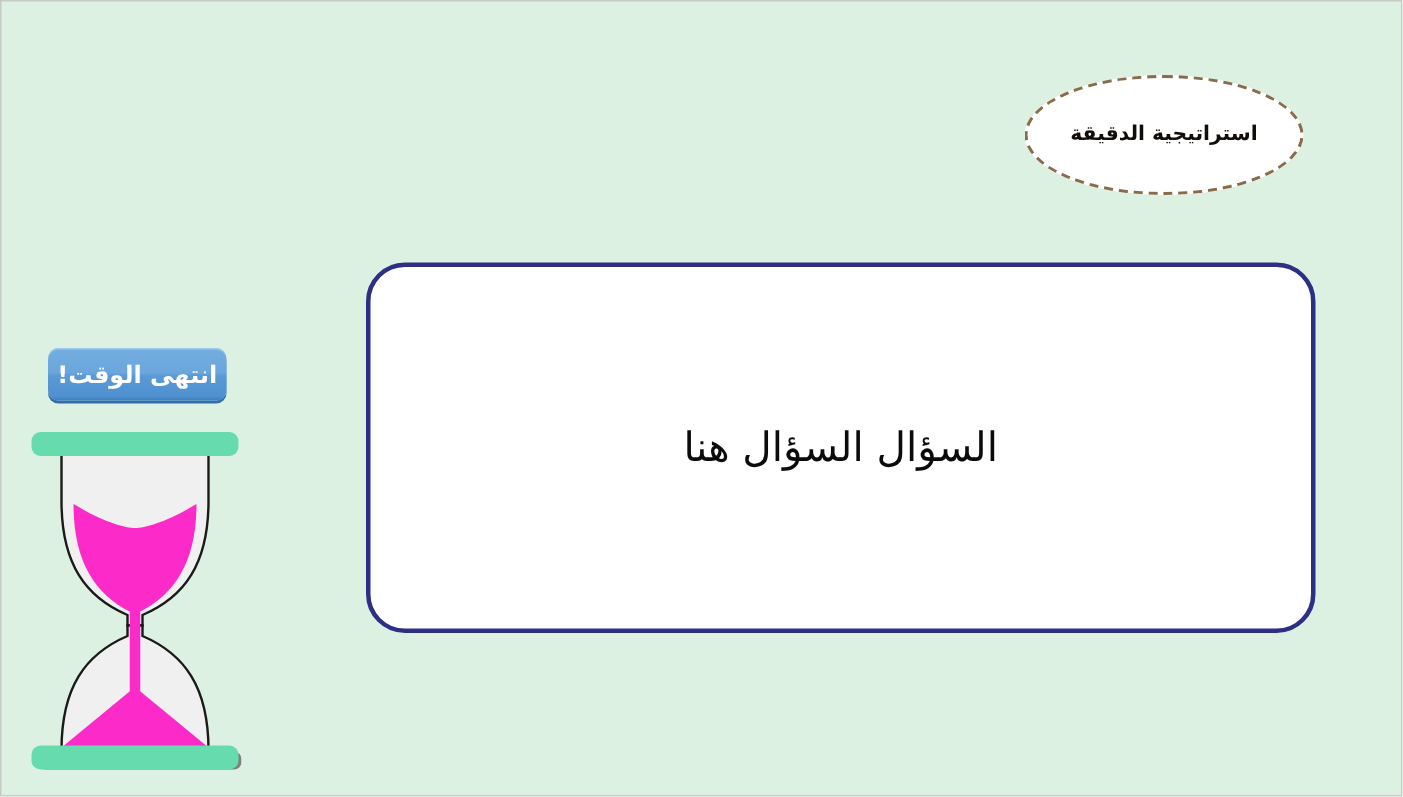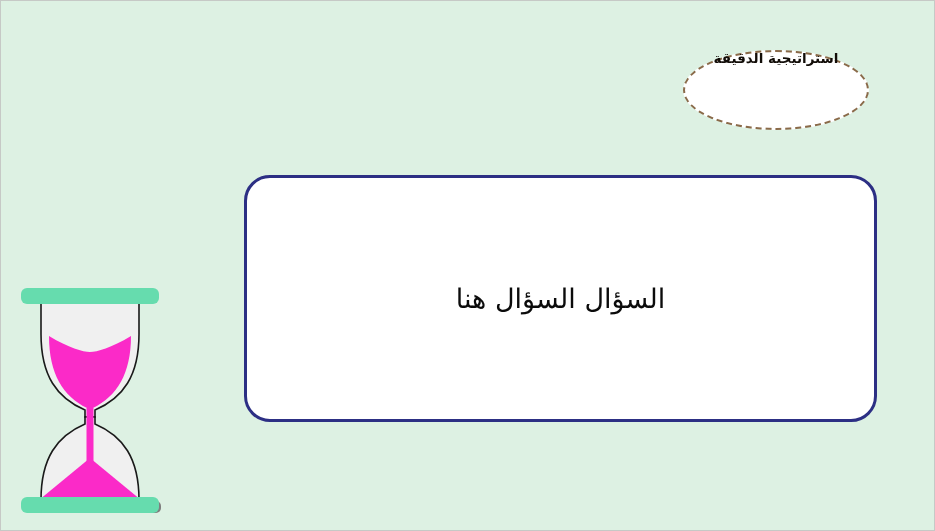--- a/index.html
+++ b/index.html
@@ -26,20 +26,21 @@
     position: absolute;
     left: 682px;
     top: 49px;
     width: 186px;
     height: 80px;
     box-sizing: border-box;
     background: #ffffff;
     border: 2px dashed #8a6a49;
     border-radius: 50% / 50%;
     display: flex;
+    align-items: center;
     justify-content: center;
   }
   #strategy-ellipse-label {
     direction: rtl;
     font-family: "DejaVu Sans", "Liberation Sans", sans-serif;
     font-size: 13.5px;
     font-weight: bold;
     color: #120d08;
     letter-spacing: 0px;
     white-space: nowrap;
@@ -124,20 +125,23 @@
 <div id="slide">
 
   <div id="strategy-ellipse">
     <span id="strategy-ellipse-label">استراتيجية الدقيقة</span>
   </div>
 
   <div id="question-box">
     <span id="question-text">السؤال السؤال هنا</span>
   </div>
 
+  <div id="timeup-button">
+    <span id="timeup-label">انتهى الوقت!</span>
+  </div>
 
   <div id="hourglass">
     <svg viewBox="0 0 142 230" xmlns="http://www.w3.org/2000/svg">
 
       <rect x="6" y="215" width="136" height="12" rx="5" fill="#7f7f7f"></rect>
 
       <path d="M 22 17 L 120 17 L 120 48
                C 120 90 104 112 76 124
                L 76 131 L 66 131 L 66 124
                C 38 112 22 90 22 48 Z" fill="#f0f0f0" stroke="#1a1a1a" stroke-width="1.6"></path>

